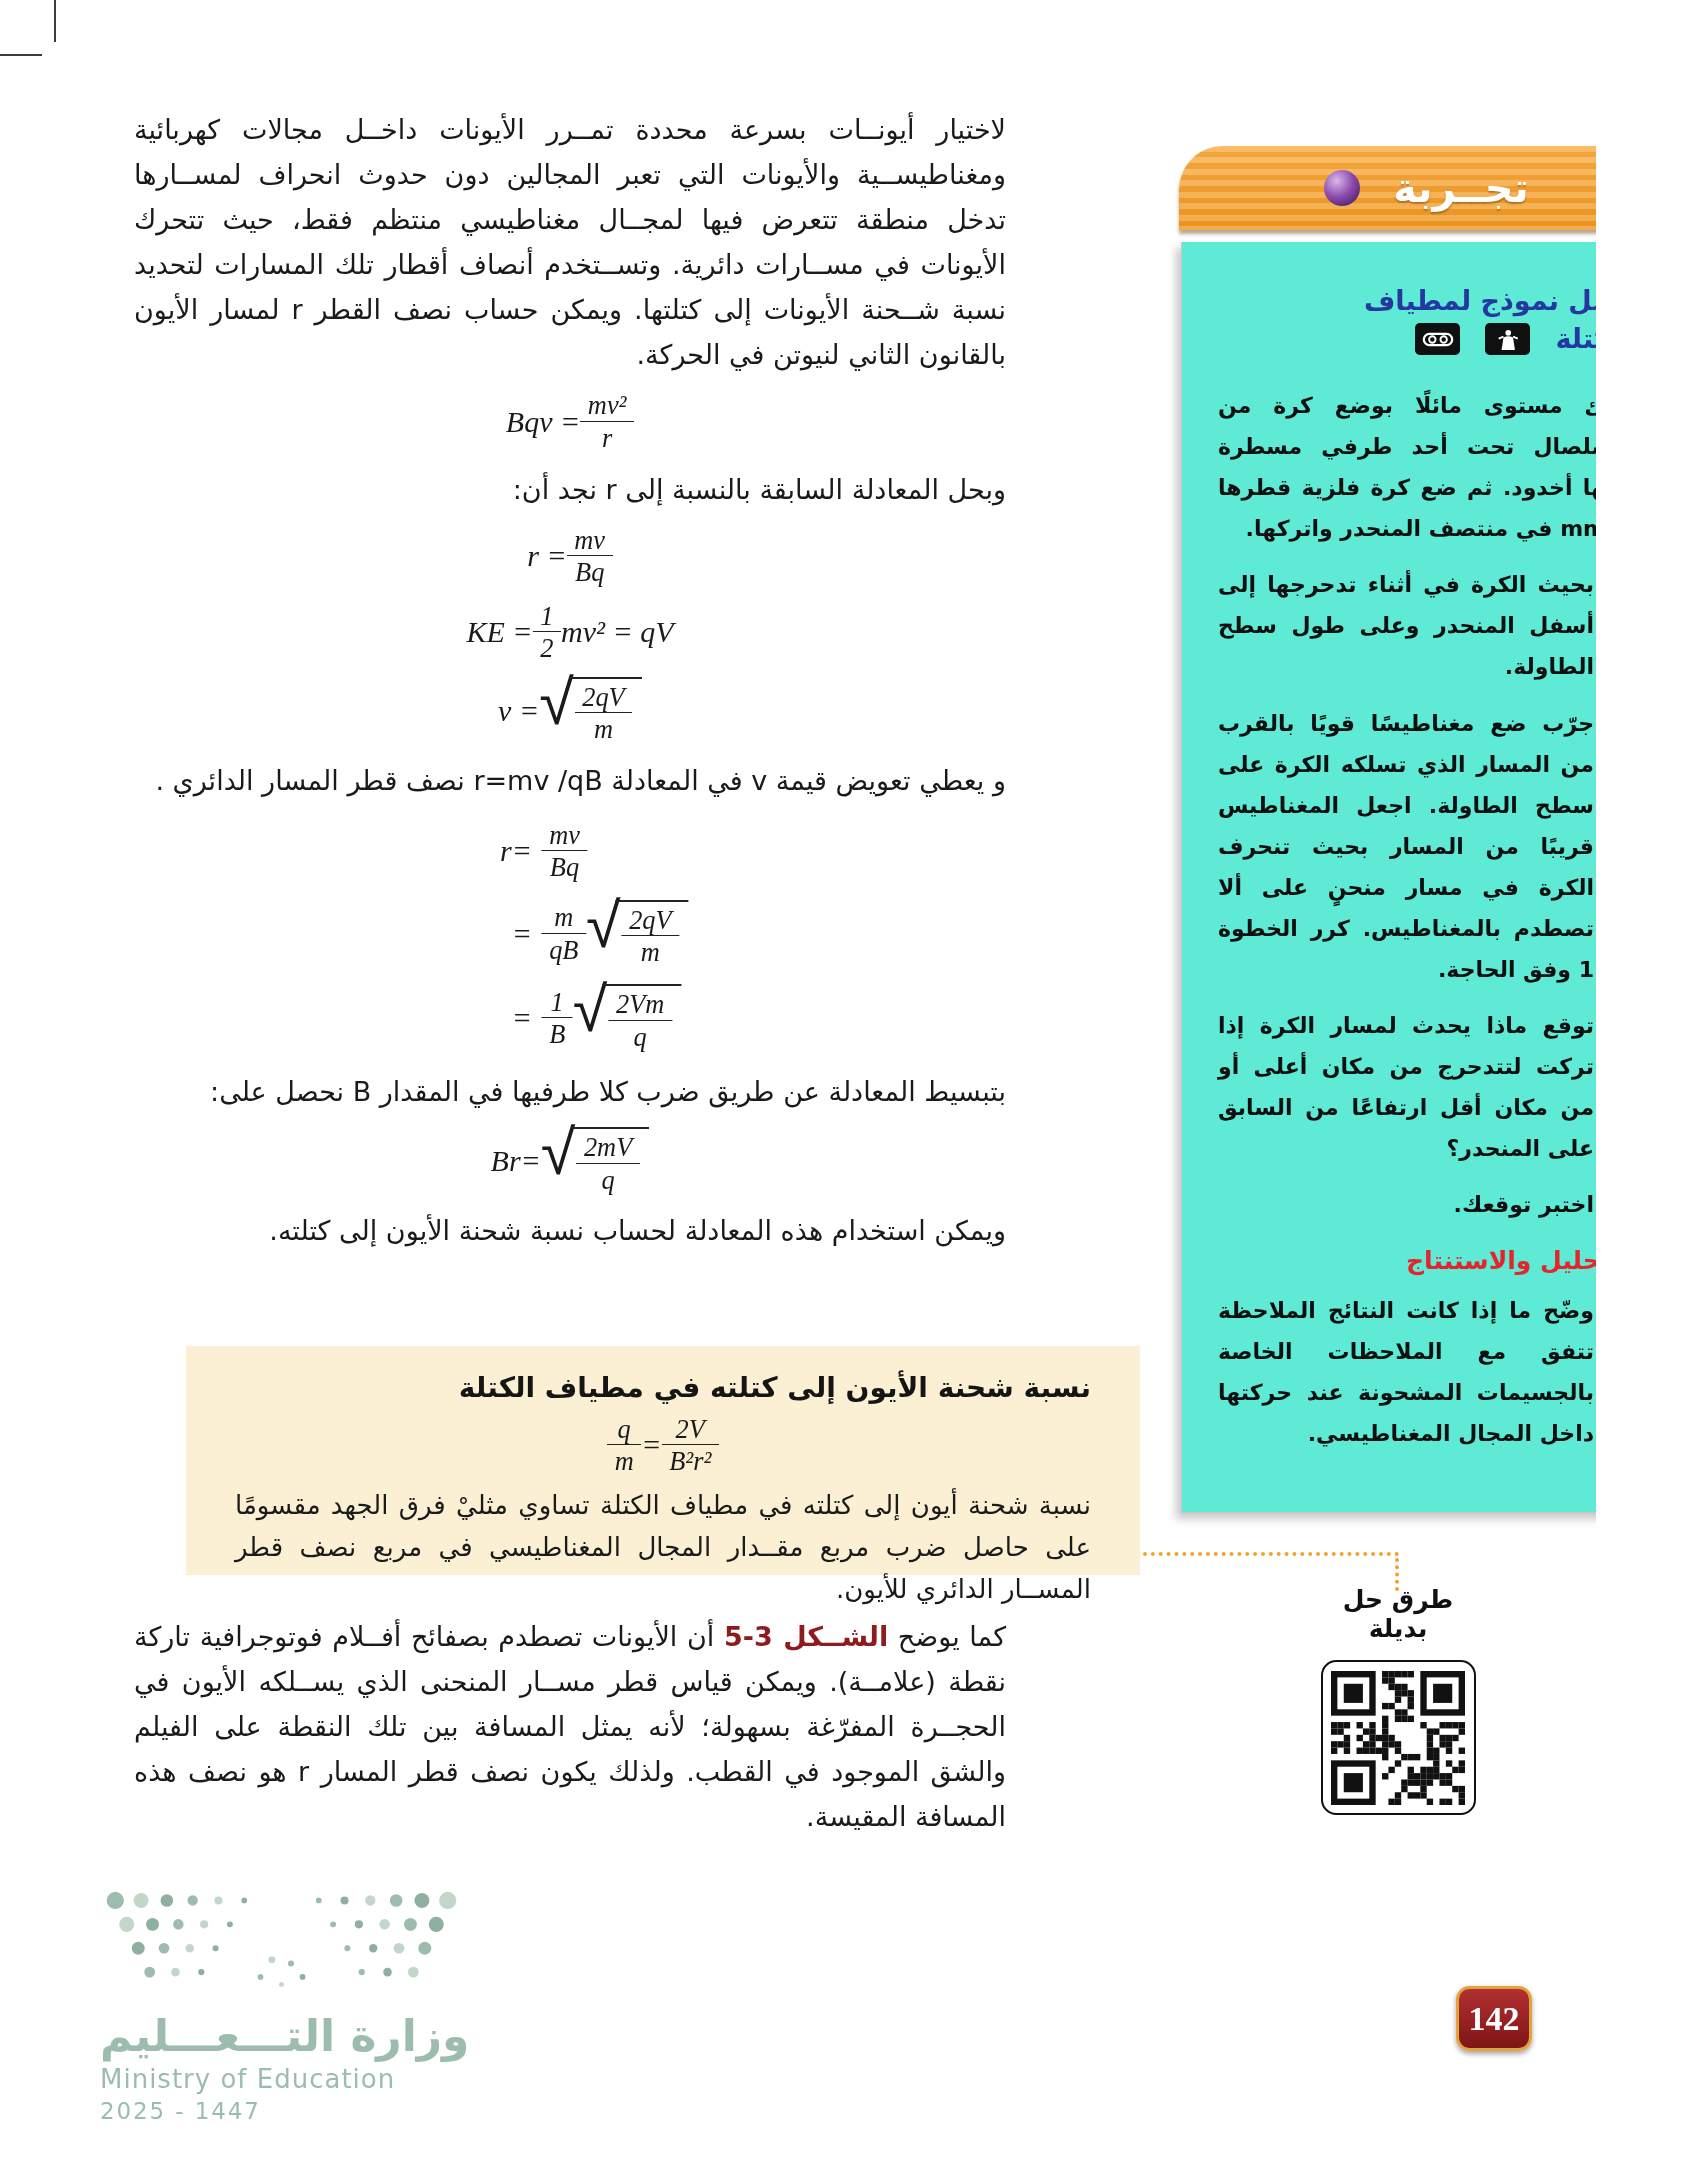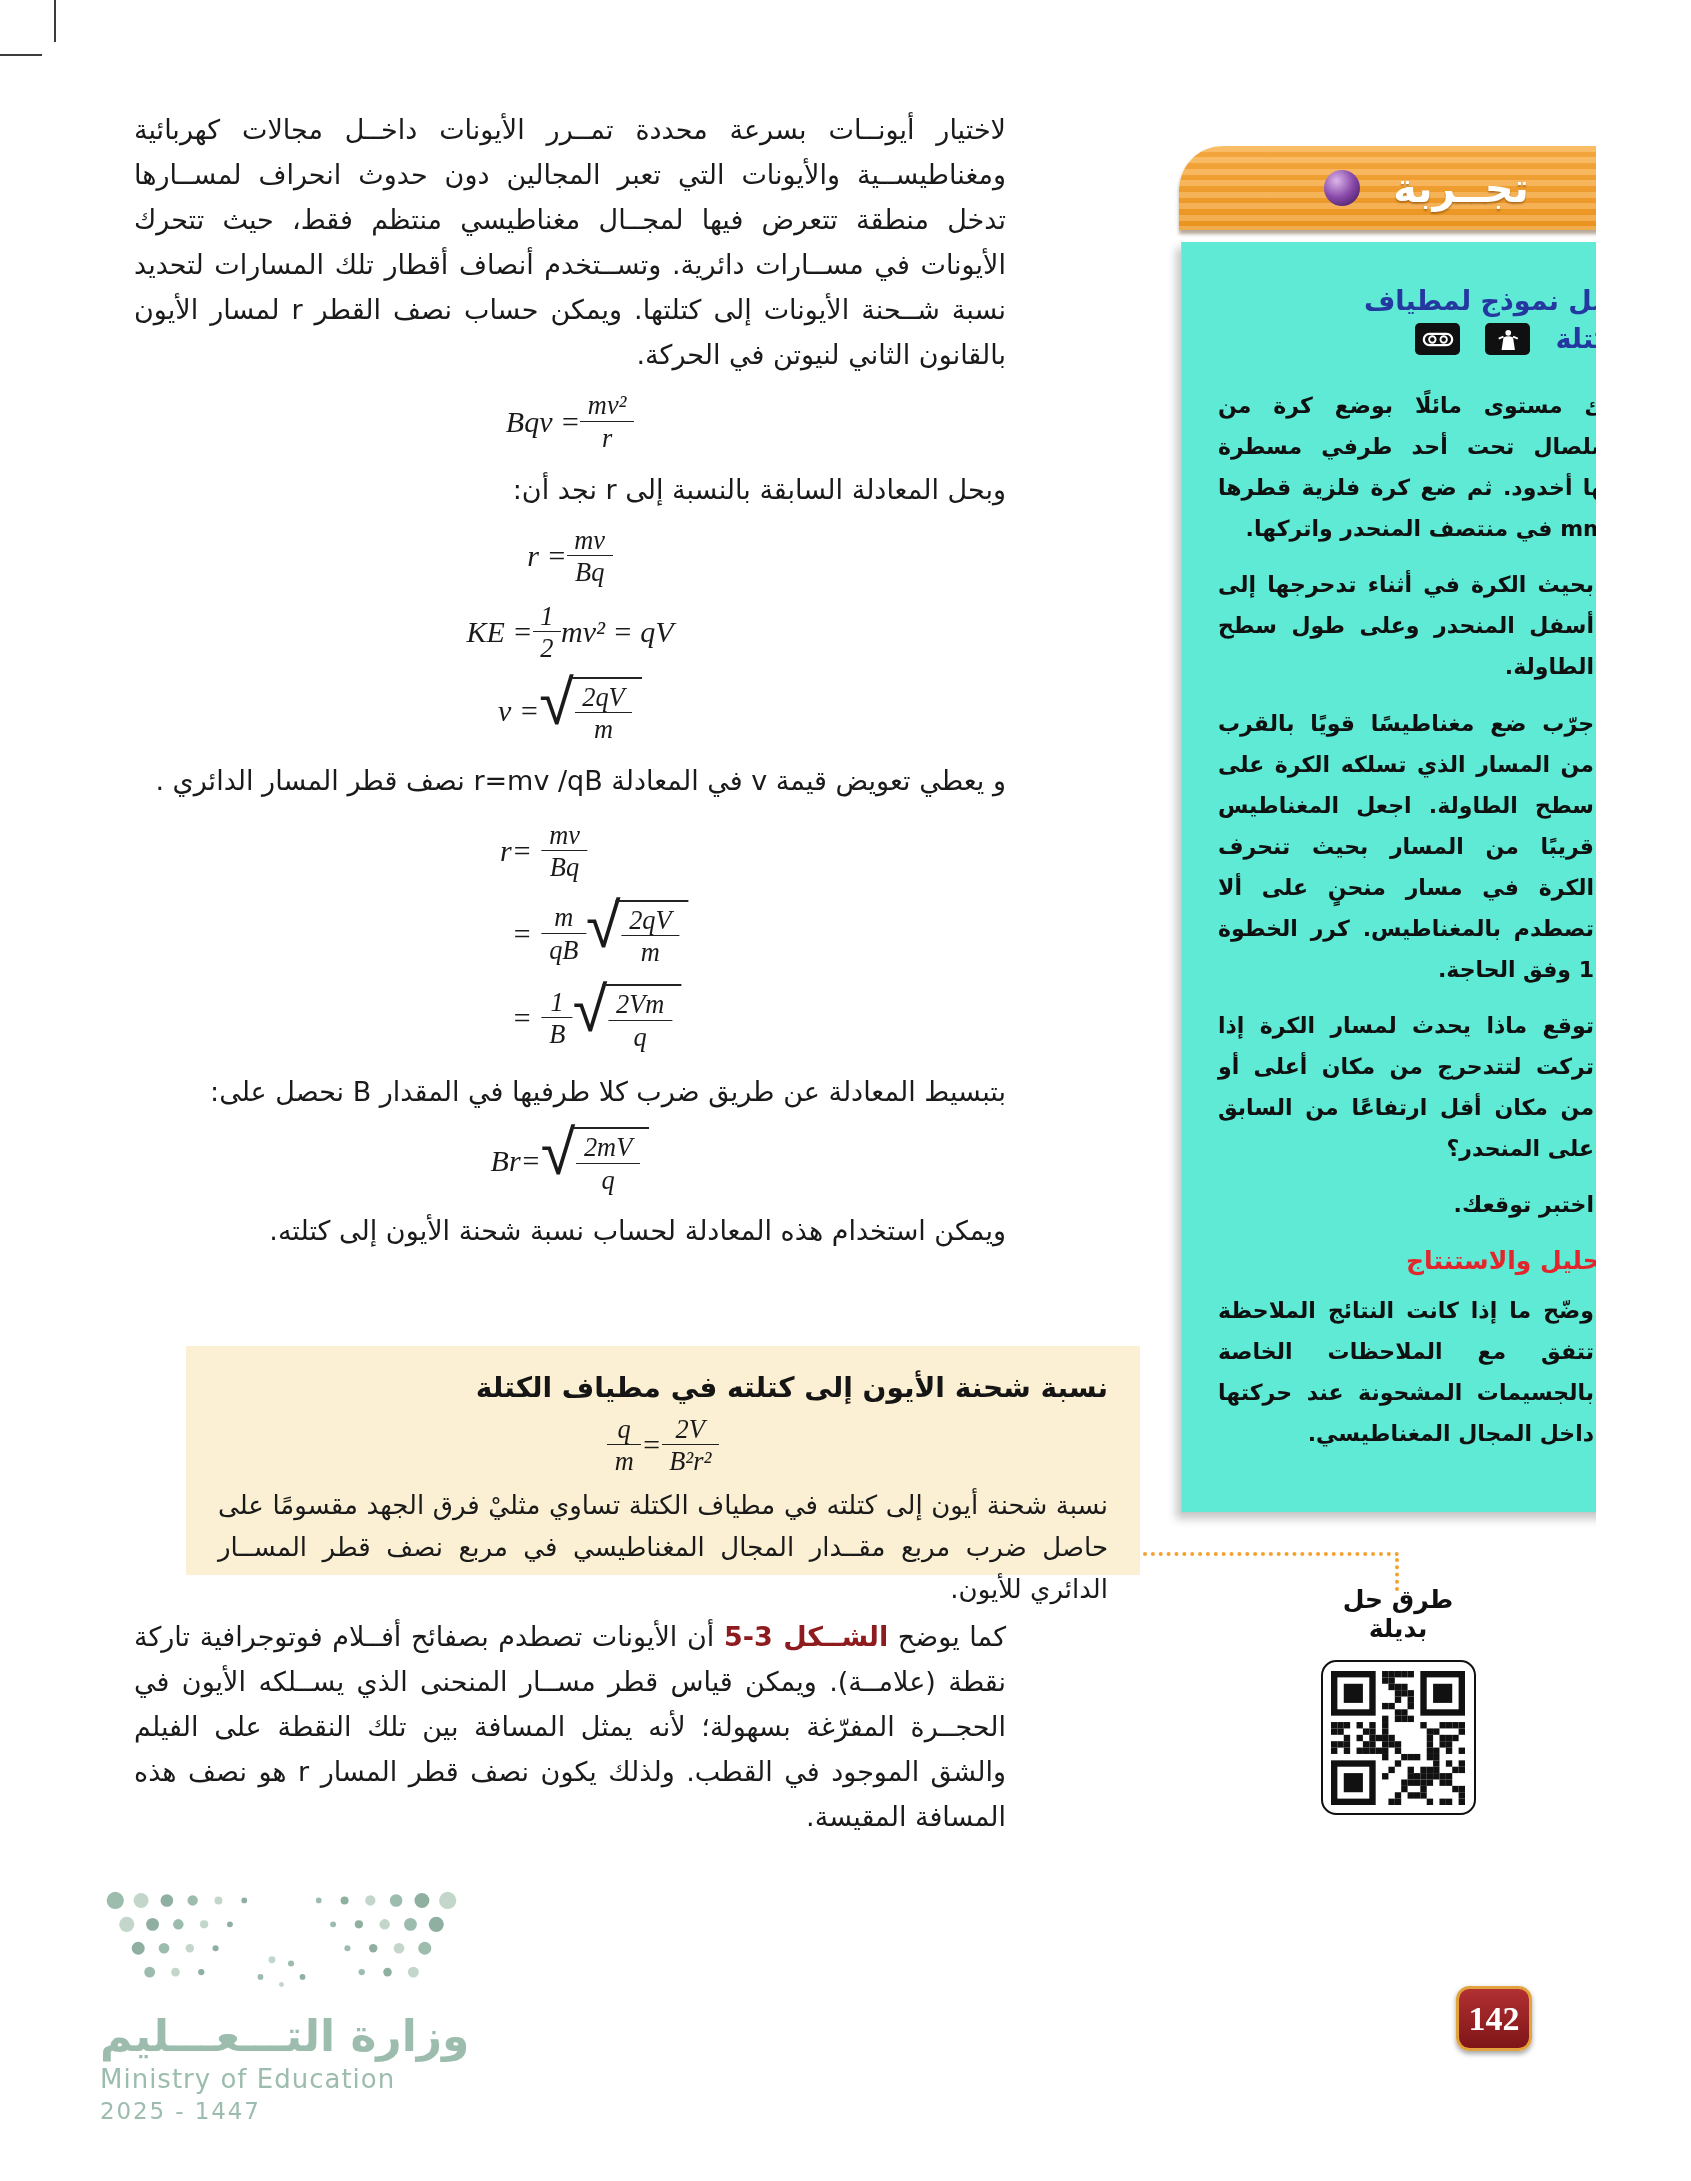--- a/index.html
+++ b/index.html
@@ -20,21 +20,21 @@
   .frac .den{display:block;border-top:1.9px solid #222;padding:1px 7.6px 0 7.6px;}
   .sqrt{display:inline-flex;align-items:flex-start;}
   .rad{font-family:"DejaVu Sans",sans-serif;font-style:normal;font-size:2.1em;line-height:0.82;font-weight:300;margin-right:-4.8px;}
   .sqrt-body{border-top:2.9px solid #222;padding:2.9px 9.6px 0 5.7px;display:inline-block;}
   .eq-chain{direction:ltr;width:max-content;margin:7.6px auto;transform:translateX(13.4px);
       font-family:"Liberation Serif","DejaVu Serif",serif;font-style:italic;font-size:30px;}
   .eqrow{display:flex;align-items:center;margin:17px 0;}
   .eqrow .lhs{width:54px;text-align:right;margin-right:9.6px;}
   
   .hbox{position:absolute;left:186px;top:1346px;width:954px;height:229px;background:#FBF0D3;
-        box-sizing:border-box;padding:25px 32px;}
+        box-sizing:border-box;padding:25px 49px;}
   .hbox-title{direction:rtl;text-align:right;font-weight:bold;font-size:28px;color:#151515;}
   .hbox .eq{margin:9.6px auto 7.6px auto;}
   .hbox-body{direction:rtl;text-align:justify;font-size:26px;line-height:42px;}
   .bottom-para{position:absolute;left:134px;top:1614px;width:872px;}
   
   .banner{position:absolute;left:1179px;top:146px;width:495px;height:84px;border-radius:44px 0 0 0;
         background-image:repeating-linear-gradient(180deg,rgba(255,255,255,0.20) 0 5.7px,rgba(140,80,0,0.06) 5.7px 11.5px),
         linear-gradient(180deg,#F9AC42,#EF9720);
         box-shadow:0 3.8px 3.8px rgba(90,60,20,0.45);
         display:flex;align-items:center;justify-content:center;gap:33px;}

